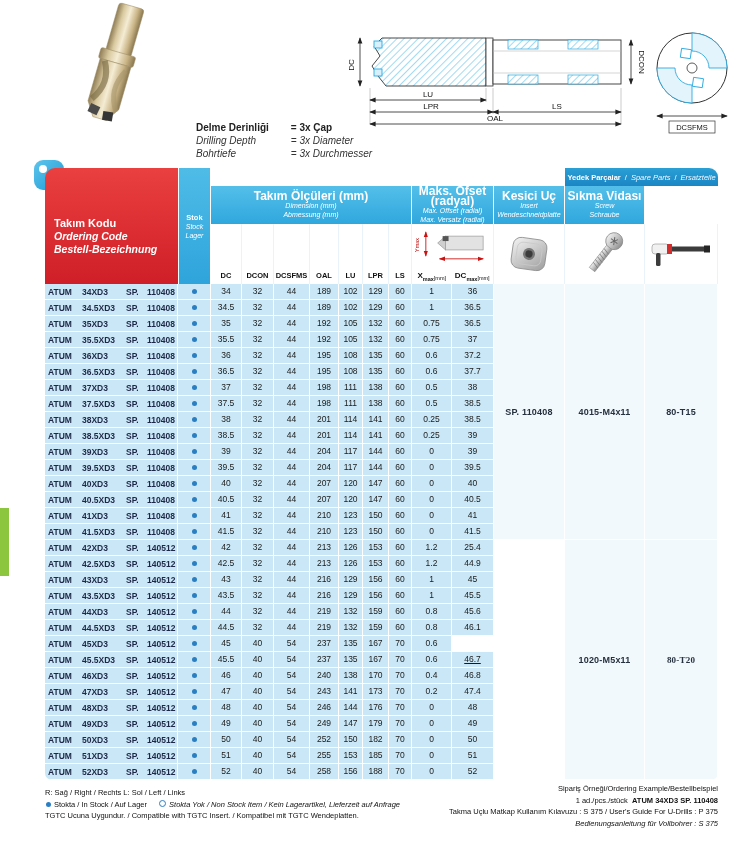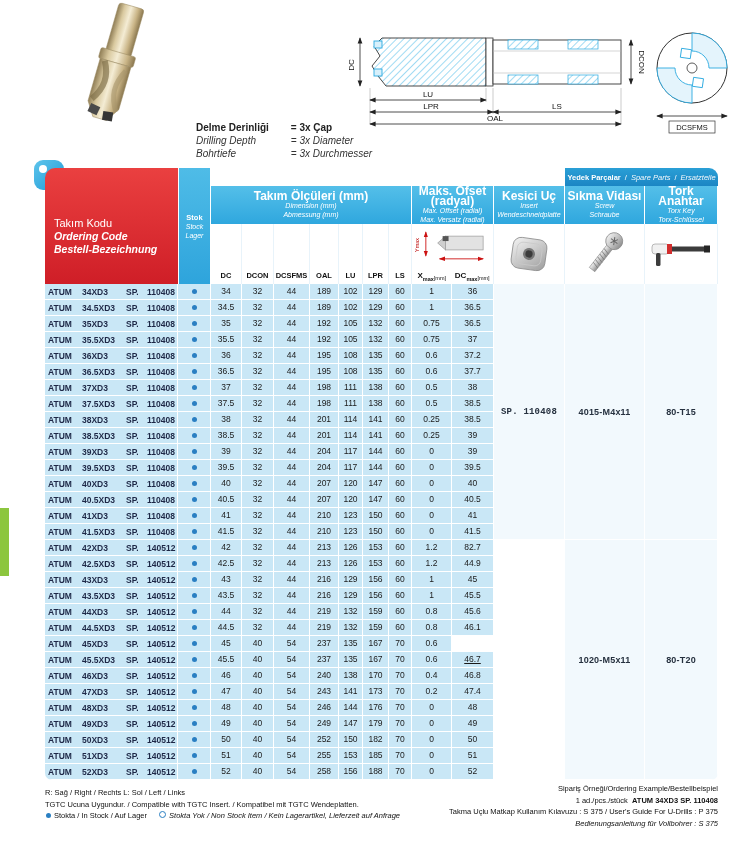--- a/index.html
+++ b/index.html
@@ -21,21 +21,21 @@
             background:linear-gradient(135deg,#5ec5ec,#1e9ad6);z-index:0;}
   .tab-blue .dot-w{position:absolute;left:5px;top:5px;width:8px;height:8px;border-radius:50%;background:#fff;}
   .green-tab{position:absolute;left:0;top:508px;width:9px;height:68px;background:#8cc63e;}
 
   
   .table{position:absolute;left:45px;top:168px;width:673px;z-index:1;}
   .thead{display:grid;grid-template-columns:133px 33px 31px 32px 36px 29px 24px 26px 23px 40px 42px 71px 80px 73px;
          grid-template-rows:18px 38px 60px;}
   .h-code{grid-area:1/1/4/2;background:linear-gradient(180deg,#ea4040,#cf1e27);border-top-left-radius:10px;
           color:#fff;display:flex;flex-direction:column;justify-content:center;padding-left:9px;box-sizing:border-box;}
-  .h-code .l1{font-size:11px;font-weight:400;line-height:14px;margin-top:19px;}
+  .h-code .l1{font-size:11px;font-weight:700;line-height:14px;margin-top:19px;}
   .h-code .l2{font-size:10.5px;font-weight:700;font-style:italic;line-height:13px;}
   .h-stock{grid-area:1/2/4/3;background:linear-gradient(180deg,#4fbce7,#2ea4dc);border-right:1px solid #fff;border-left:1px solid #fff;
            color:#fff;display:flex;flex-direction:column;justify-content:center;align-items:center;box-sizing:border-box;}
   .h-stock .l1{font-size:7.5px;font-weight:700;line-height:9px;}
   .h-stock .l2{font-size:7px;font-style:italic;line-height:9px;}
   .h-topwhite{grid-area:1/3/2/13;background:#fff;}
   .h-spare{grid-area:1/13/2/15;background:linear-gradient(180deg,#2a9fd6,#1b86c4);border-top-right-radius:9px;
            color:#fff;font-size:7.5px;display:flex;align-items:center;justify-content:center;gap:4px;}
   .h-spare .b{font-weight:700;}
   .h-spare .i{font-style:italic;opacity:.95;}
@@ -244,25 +244,20 @@
       <div class="h-blue h-insert">
         <div class="l1">Kesici Uç</div>
         <div class="l2">Insert</div>
         <div class="l2">Wendeschneidplatte</div>
       </div>
       <div class="h-blue h-screw">
         <div class="l1">Sıkma Vidası</div>
         <div class="l2">Screw</div>
         <div class="l2">Schraube</div>
       </div>
-      <div class="h-blue h-torx">
-        <div class="l1">Tork Anahtar</div>
-        <div class="l2">Torx Key</div>
-        <div class="l2">Torx-Schlüssel</div>
-      </div>
 
       <div class="h-dimcols">
         <div class="dimcol">DC</div>
         <div class="dimcol">DCON</div>
         <div class="dimcol">DCSFMS</div>
         <div class="dimcol">OAL</div>
         <div class="dimcol">LU</div>
         <div class="dimcol">LPR</div>
         <div class="dimcol">LS</div>
       </div>
@@ -685,21 +680,21 @@
               <span class="dot"></span>
             </div>
             <div class="cell numcell" style="width: 31px;">42</div>
             <div class="cell numcell" style="width: 32px;">32</div>
             <div class="cell numcell" style="width: 36px;">44</div>
             <div class="cell numcell" style="width: 29px;">213</div>
             <div class="cell numcell" style="width: 24px;">126</div>
             <div class="cell numcell" style="width: 26px;">153</div>
             <div class="cell numcell" style="width: 23px;">60</div>
             <div class="cell numcell" style="width: 40px;">1.2</div>
-            <div class="cell numcell" style="width: 42px;">82.7</div>
+            <div class="cell numcell" style="width: 42px;">25.4</div>
           </div>
           <div class="trow">
             <div class="cell codecell">
               <span class="cp0">ATUM</span>
               <span class="cp1">42.5XD3</span>
               <span class="cp2">SP.</span>
               <span class="cp3">140512</span>
             </div>
             <div class="cell stockcell">
               <span class="dot"></span>
@@ -970,41 +965,41 @@
             <div class="cell numcell" style="width: 29px;">258</div>
             <div class="cell numcell" style="width: 24px;">156</div>
             <div class="cell numcell" style="width: 26px;">188</div>
             <div class="cell numcell" style="width: 23px;">70</div>
             <div class="cell numcell" style="width: 40px;">0</div>
             <div class="cell numcell" style="width: 42px;">52</div>
           </div>
         </div>
       <div class="merged">
         <div class="mcol mc-insert" id="mcol-insert">
-            <div class="mcell" style="height: 256px; font-family: Liberation Mono, monospace;">SP. 110408</div>
+            <div class="mcell" style="height: 256px;">SP. 110408</div>
           </div>
         <div class="mcol mc-screw" id="mcol-screw">
             <div class="mcell" style="height: 256px;">4015-M4x11</div>
             <div class="mcell" style="height: 240px;">1020-M5x11</div>
           </div>
         <div class="mcol mc-torx" id="mcol-torx">
             <div class="mcell" style="height: 256px;">80-T15</div>
-            <div class="mcell" style="height: 240px;">80-T20</div>
+            <div class="mcell" style="height: 240px; font-family: Liberation Serif, serif;">80-T20</div>
           </div>
       </div>
     </div>
   </div>
 
   <div class="foot-left">
     <div><span>R: Sağ / Right / Rechts    L: Sol / Left / Links</span></div>
-    <div><span>TGTC Ucuna Uygundur. / Compatible with TGTC Insert. / Kompatibel mit TGTC Wendeplatten.</span></div>
     <div>
       <span class="bullet"></span><span>Stokta / In Stock / Auf Lager</span>
       <span class="bullet hollow" style="margin-left:10px"></span><span class="ital">Stokta Yok / Non Stock Item / Kein Lagerartikel, Lieferzeit auf Anfrage</span>
     </div>
+    <div><span>TGTC Ucuna Uygundur. / Compatible with TGTC Insert. / Kompatibel mit TGTC Wendeplatten.</span></div>
   </div>
 
   <div class="foot-right">
     <div><span>Sipariş Örneği/Ordering Example/Bestellbeispiel</span></div>
     <div>
       <span>1 ad./pcs./stück</span>&nbsp;
       <span class="code-b">ATUM 34XD3 SP. 110408</span>
     </div>
     <div><span>Takma Uçlu Matkap Kullanım Kılavuzu : S 375 / User's Guide For U-Drills : P 375</span></div>
     <div class="ital"><span>Bedienungsanleitung für Vollbohrer : S 375</span></div>

